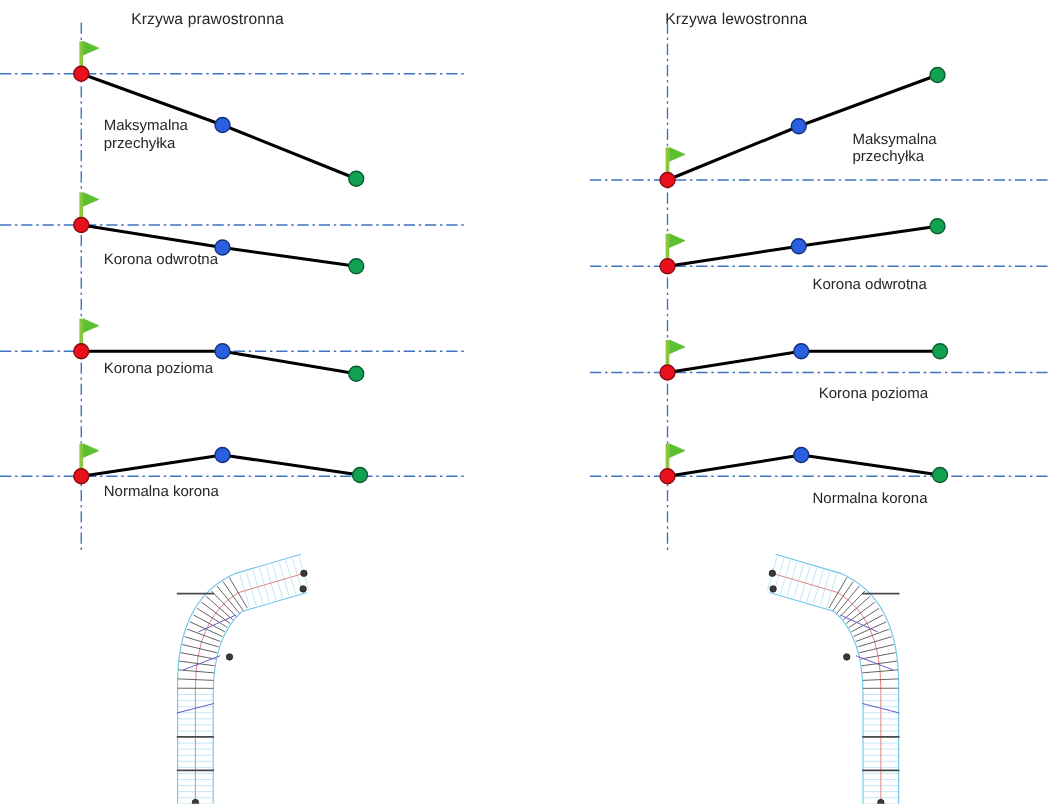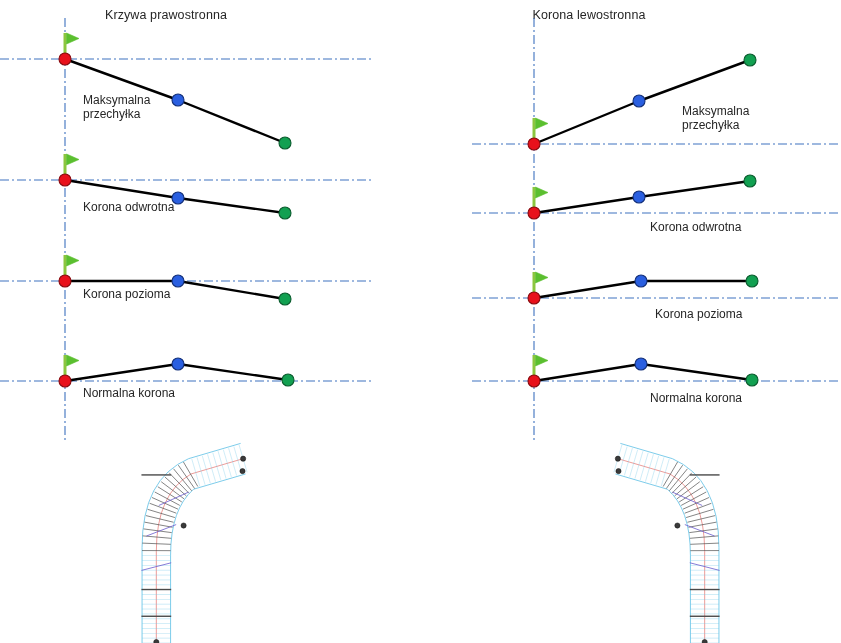--- a/index.html
+++ b/index.html
@@ -29,21 +29,21 @@
   </div>
   <div class="stage-label" style="left:82px;top:288px;">
     <div>Korona pozioma</div>
   </div>
   <div class="stage-label" style="left:82px;top:387px;">
     <div>Normalna korona</div>
   </div>
 </div>
 
 <div class="panel" id="panel-right">
-  <div class="title">Korona lewostronna</div>
+  <div class="title">Krzywa lewostronna</div>
   <div class="stage-label" style="left:261px;top:105px;">
     <div>Maksymalna</div>
     <div>przechyłka</div>
   </div>
   <div class="stage-label" style="left:229px;top:221px;">
     <div>Korona odwrotna</div>
   </div>
   <div class="stage-label" style="left:234px;top:308px;">
     <div>Korona pozioma</div>
   </div>

